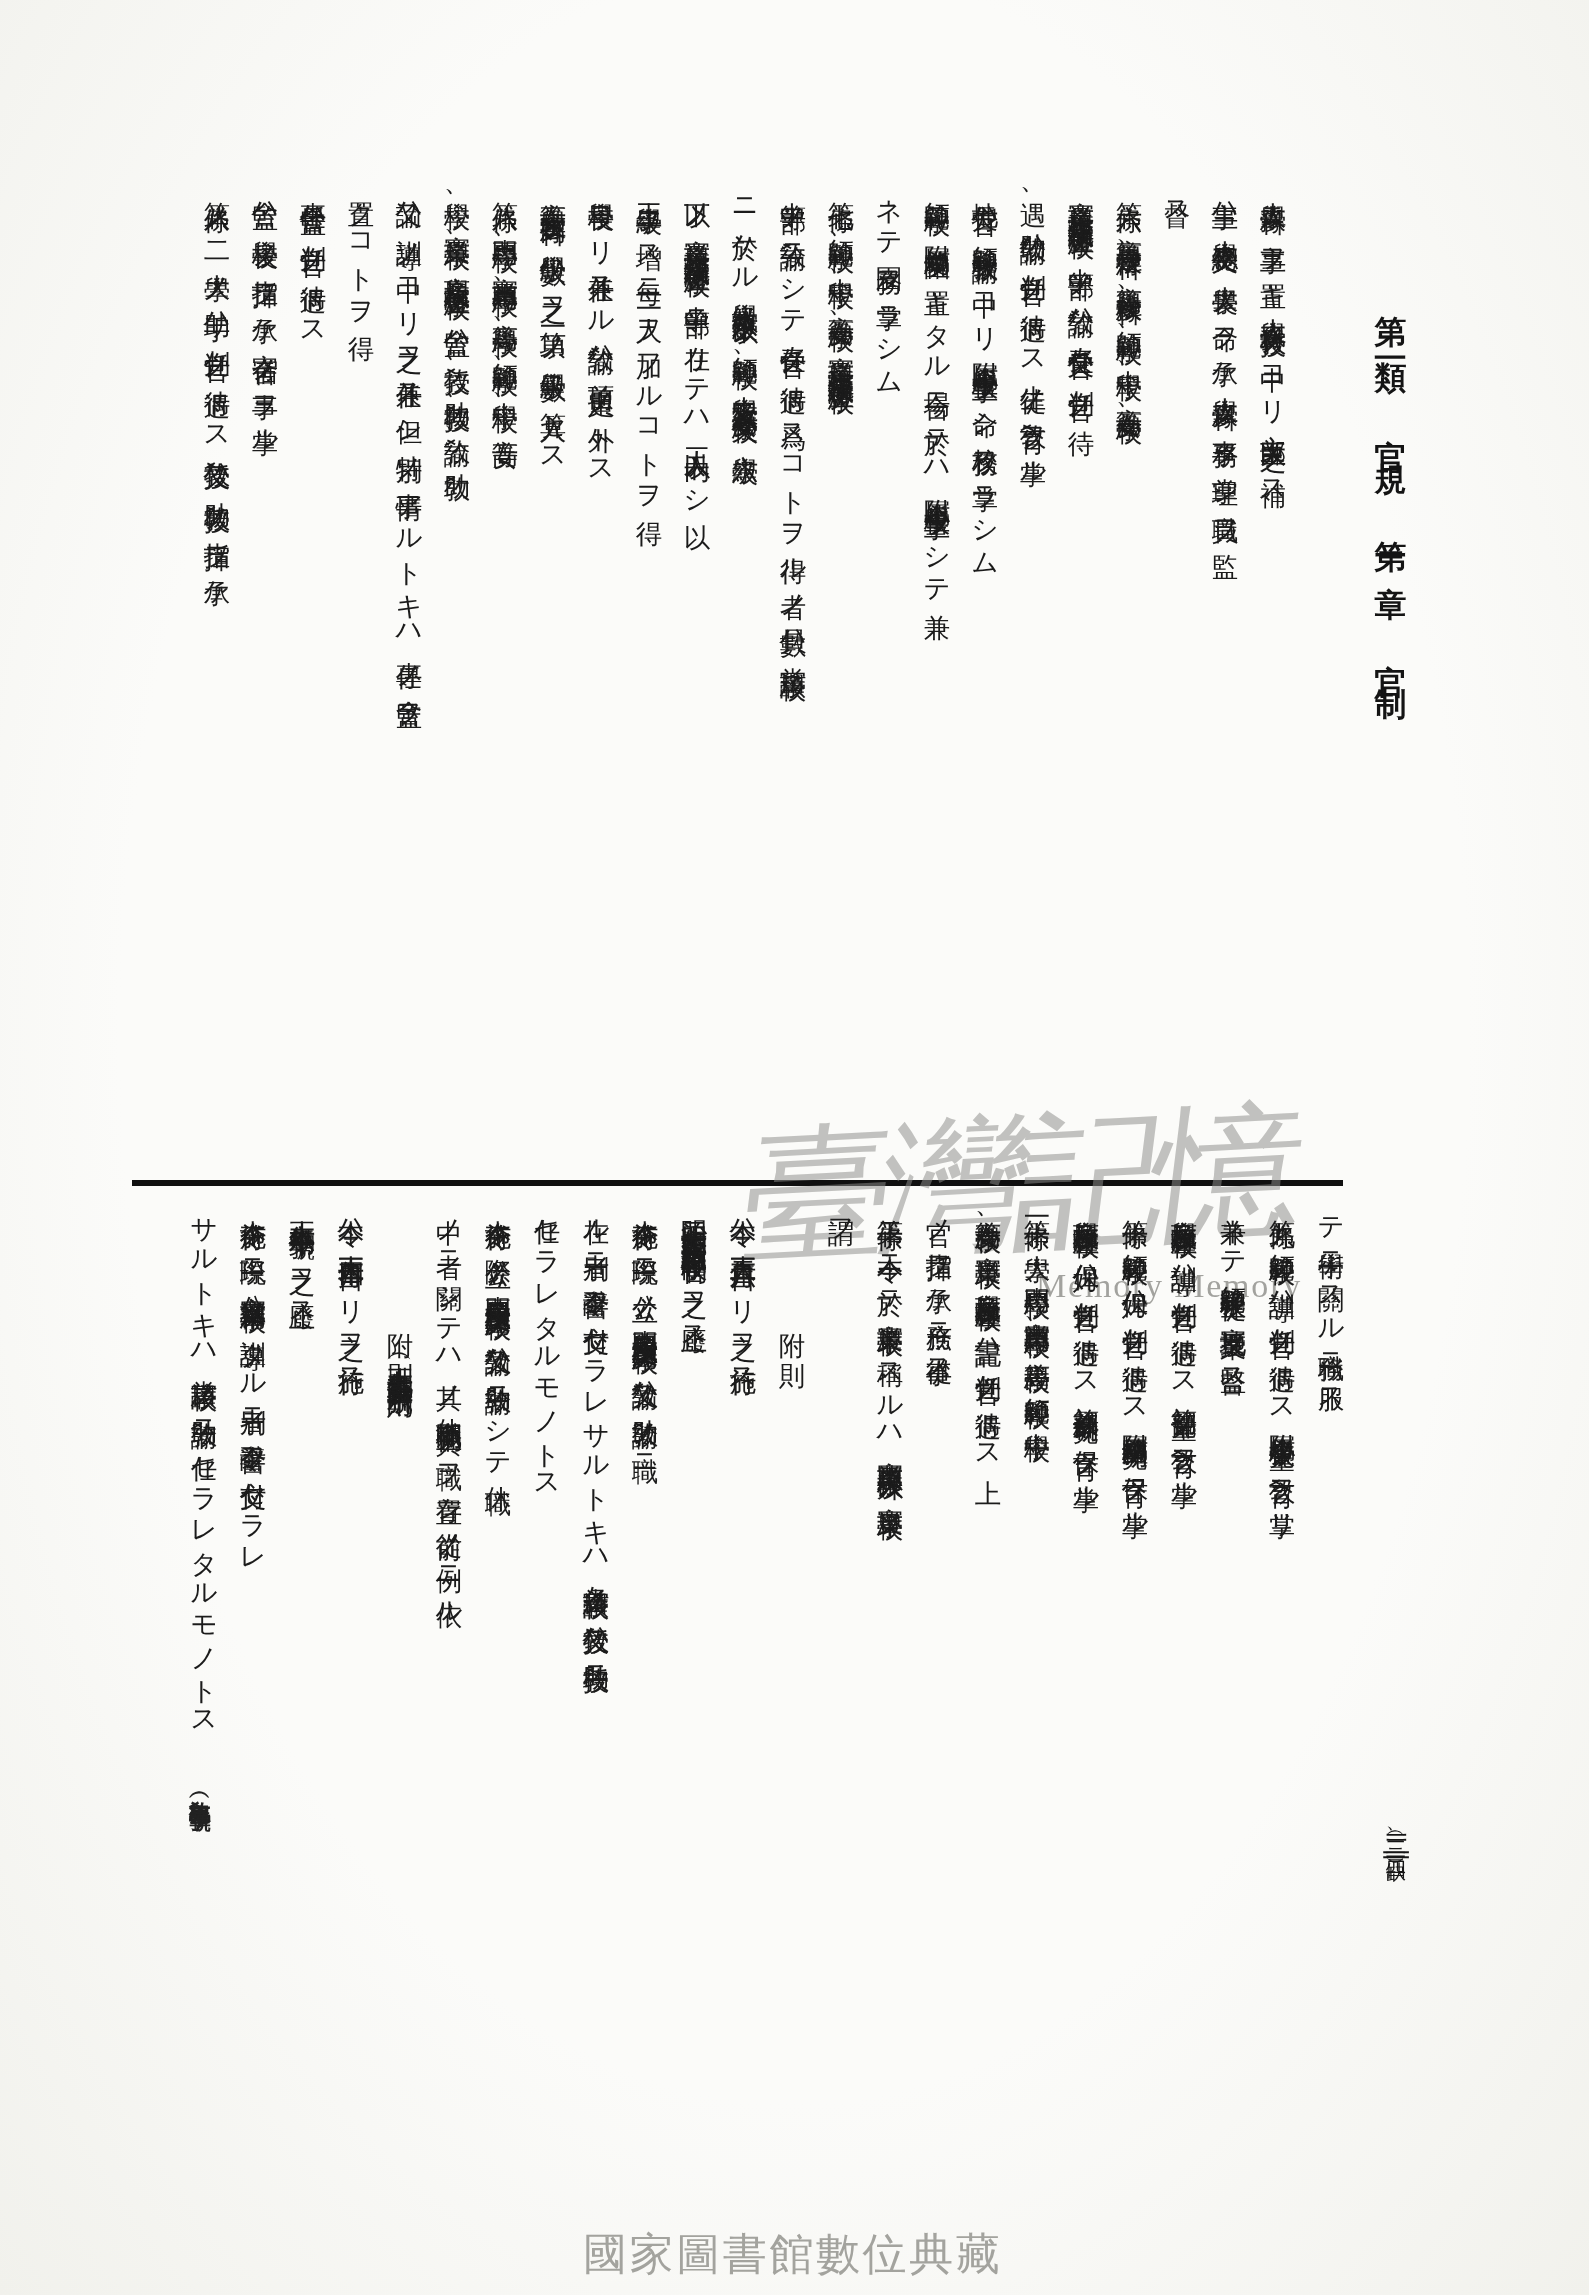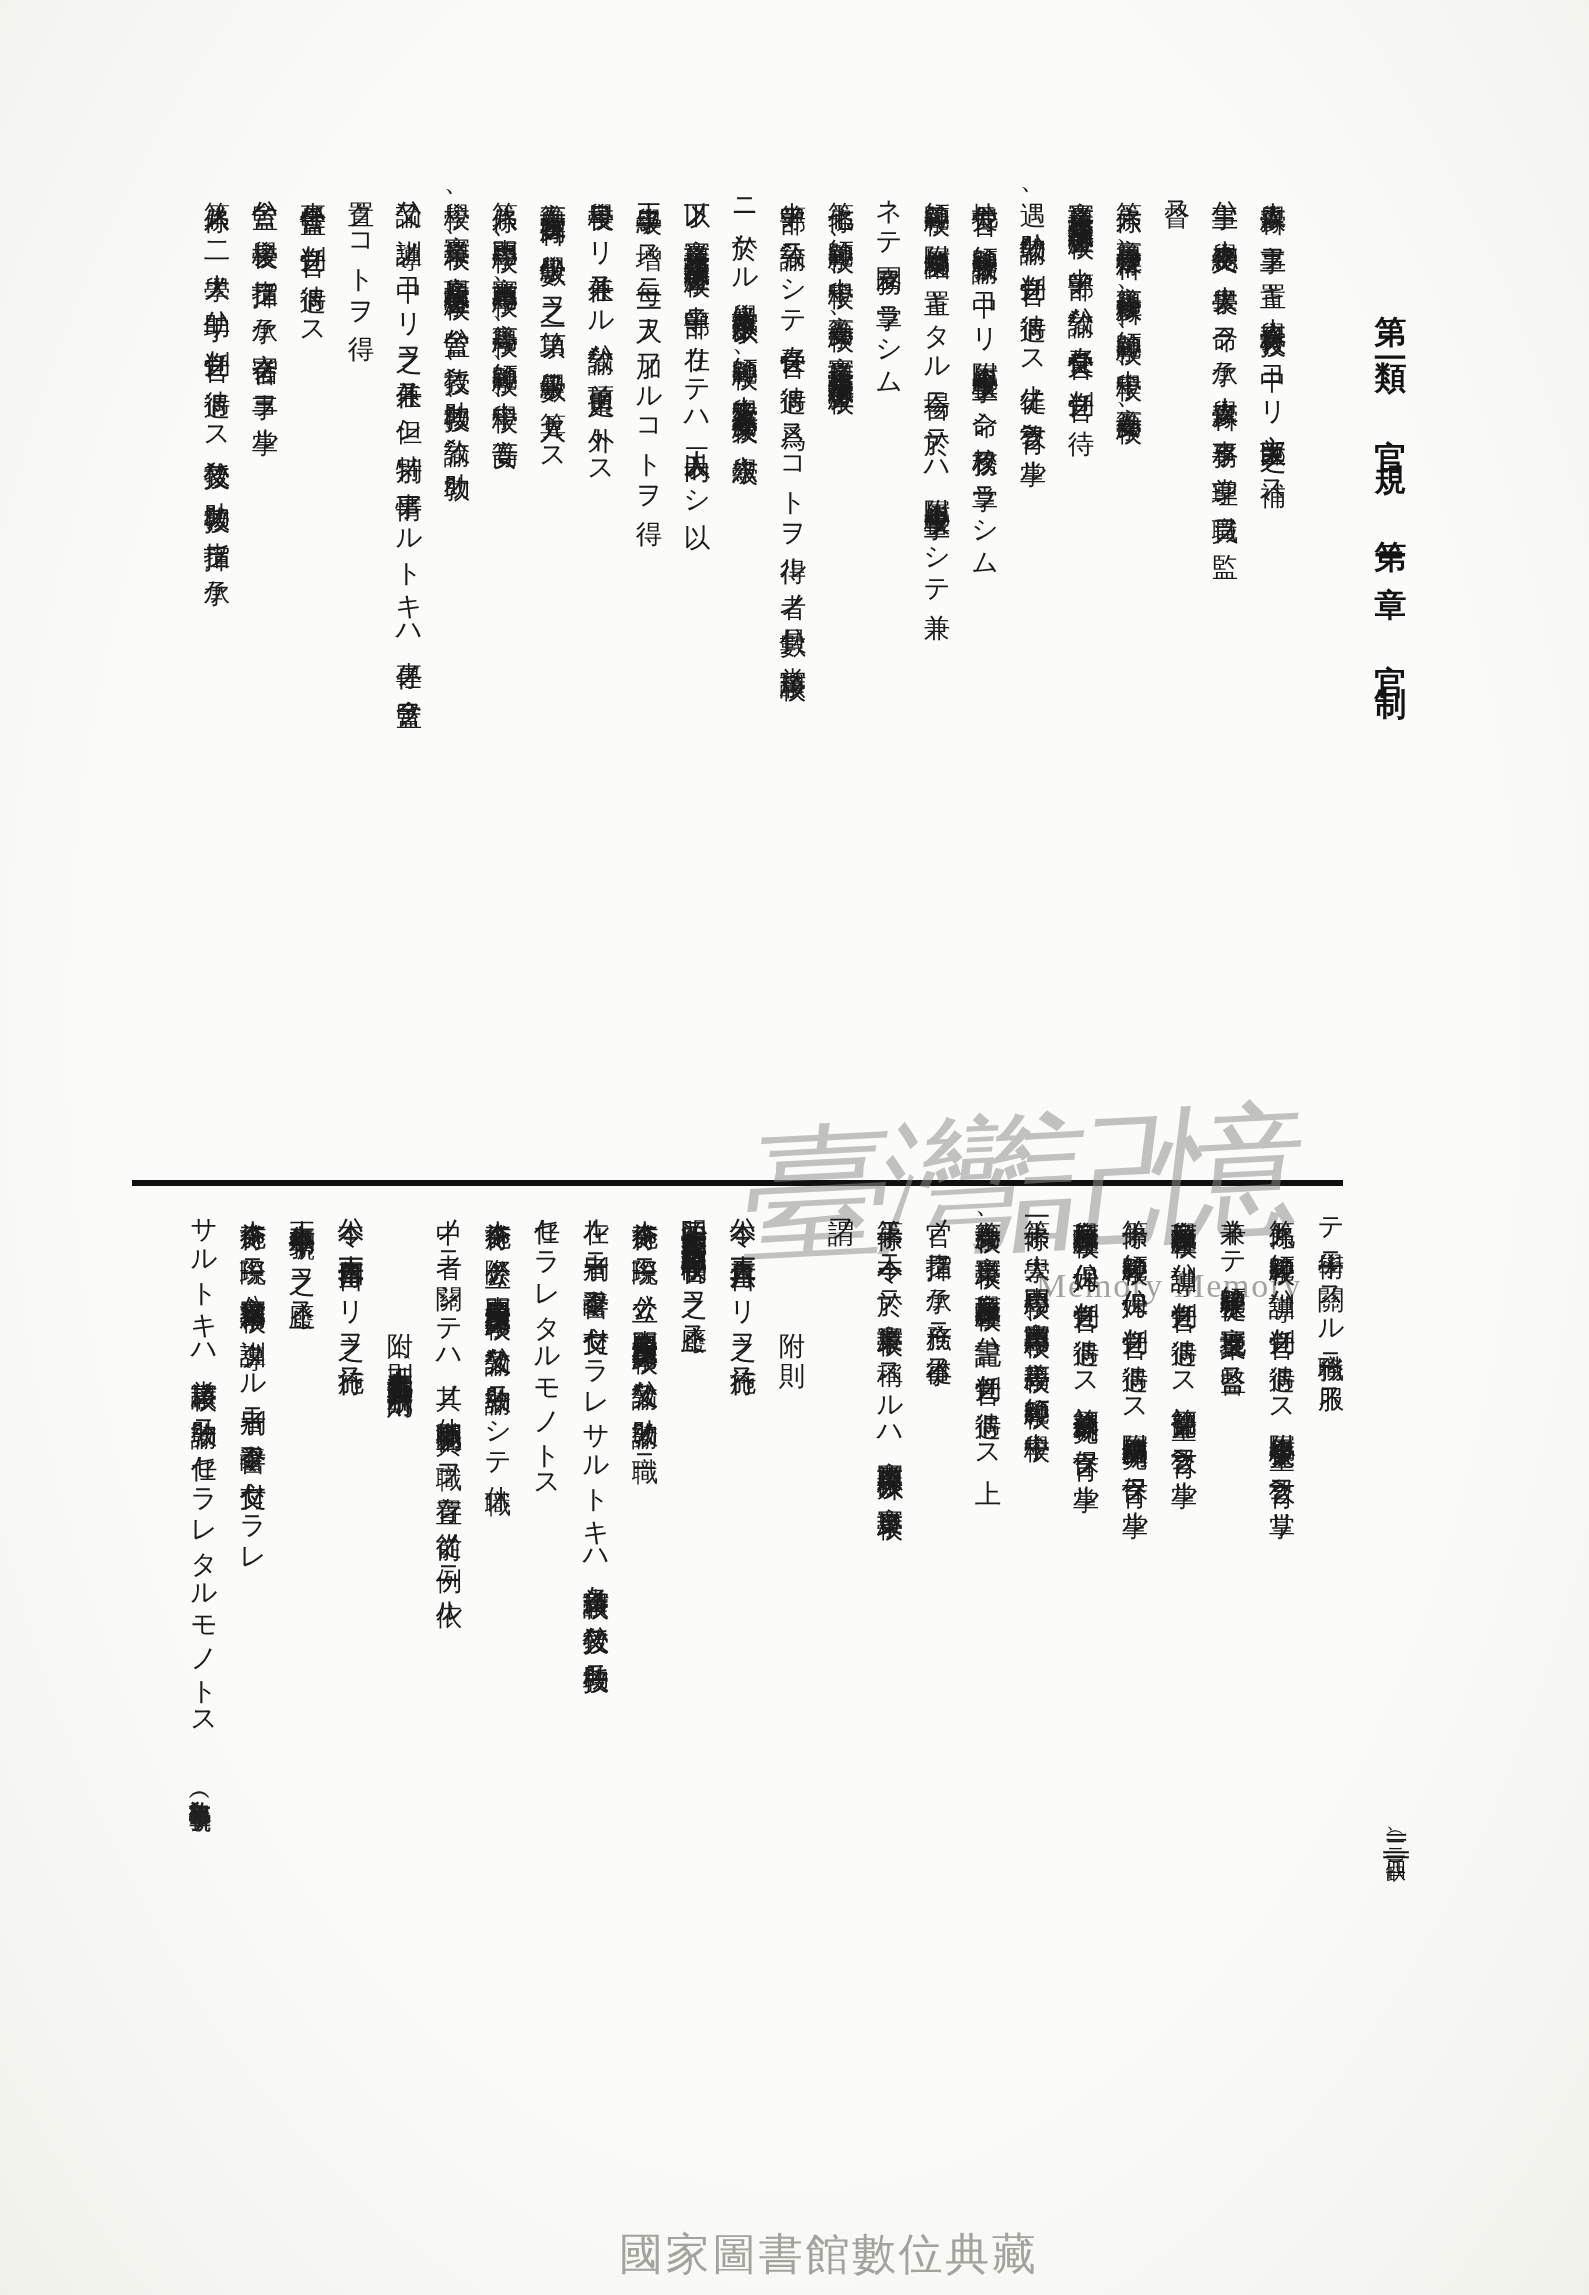--- a/index.html
+++ b/index.html
@@ -71,21 +71,20 @@
     color:#93938f;opacity:0.85;
     font-family:"Liberation Serif","DejaVu Serif",serif;
     white-space:nowrap;
   }
   .caption{
     position:absolute;left:583px;top:2225px;width:380px;
     font-size:44px;letter-spacing:2.6px;
     color:#a3a39e;
     font-family:"Liberation Sans","DejaVu Sans",sans-serif;
     white-space:nowrap;
-    margin-left:36px;
   }
 </style>
 </head>
 <body>
 
 <div class="page">
 
   <div class="vblock header-col">第二類　官規　第一章　官制</div>
 
   <div class="vblock top-block">

